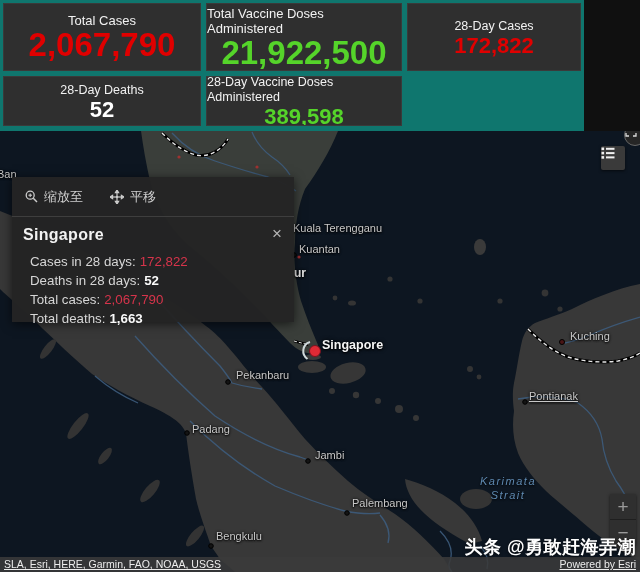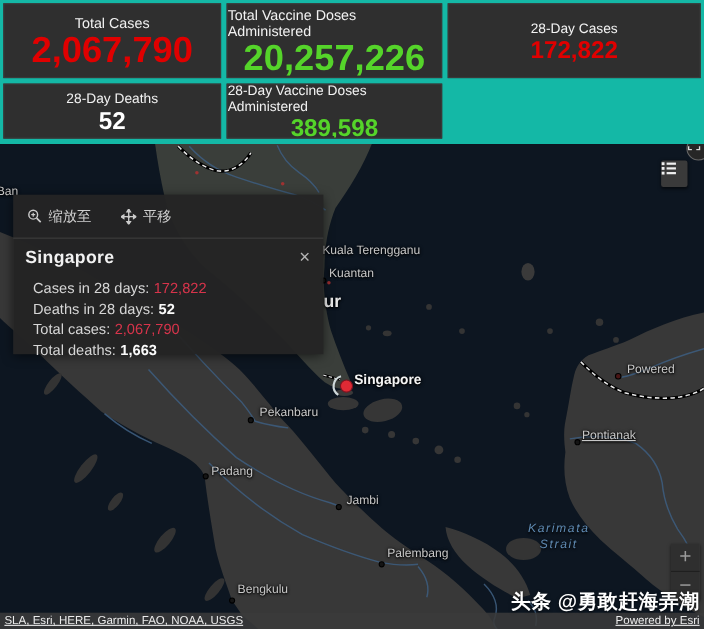--- a/index.html
+++ b/index.html
@@ -1,36 +1,36 @@
 <!DOCTYPE html>
 <html><head>
 <meta charset="utf-8">
 <style>
   html,body{margin:0;padding:0;background:#101010;}
   body{width:640px;height:572px;position:relative;overflow:hidden;
        font-family:"Liberation Sans",sans-serif;-webkit-font-smoothing:antialiased;}
 
   
-  .statgrid{position:absolute;left:0;top:0;width:640px;height:131px;background:#14b8a6;
+  .statgrid{position:absolute;left:0;top:0;width:584px;height:131px;background:#0f766e;
     box-sizing:border-box;padding:3px;display:grid;grid-template-columns:198px 196px 1fr;
     grid-template-rows:68px 50px;gap:5px;}
   .panel{background:#2f2f2f;border:1px solid #3a3a3a;box-sizing:border-box;
     display:flex;flex-direction:column;align-items:center;justify-content:center;overflow:hidden;}
   .panel .plabel{color:#f2f2f2;font-size:13px;line-height:15px;margin-top:2px;}
   .panel .pvalue{font-weight:bold;line-height:1.05;}
   .row2 .plabel{font-size:12.5px;}
   .v-red{color:#e00000;} .v-white{color:#ffffff;} .v-green{color:#55d42a;}
   .fs34{font-size:33px;} .fs40{font-size:40px;} .fs22{font-size:22px;}
 
   
   .map{position:absolute;left:0;top:131px;width:640px;height:441px;background:#0d1621;overflow:hidden;}
   .map svg{position:absolute;left:0;top:0;}
   .citylabel{position:absolute;font-size:11px;color:#c8c8c8;white-space:nowrap;
     text-shadow:0 1px 2px #000,0 0 3px #000;pointer-events:none;}
-  .citybold{font-weight:bold;font-size:16px;color:#e8e8e8;text-align:right;}
+  .citybold{font-weight:bold;font-size:12px;color:#e8e8e8;text-align:right;}
   .singlbl{font-weight:bold;font-size:12.5px;color:#f5f5f5;text-shadow:0 1px 2px #000,0 0 4px #000;}
   .strait{position:absolute;left:476px;top:343px;width:64px;text-align:center;
     font-style:italic;font-size:11px;line-height:14px;color:#5f8ab2;letter-spacing:1.5px;
     text-shadow:0 1px 2px #000;}
 
   
   .legendbtn{position:absolute;left:601px;top:15px;width:24px;height:24px;background:#3a3a3a;
     border-radius:2px;box-shadow:0 1px 3px rgba(0,0,0,.6);display:flex;align-items:center;justify-content:center;cursor:pointer;}
   .expandbtn{position:absolute;left:624px;top:-7px;width:22px;height:22px;border-radius:50%;
     background:#262626;border:1.5px solid #666;box-sizing:border-box;display:flex;align-items:center;justify-content:center;}
@@ -62,21 +62,21 @@
 </head>
 <body>
 
 <div class="statgrid">
   <div class="panel">
     <div class="plabel">Total Cases</div>
     <div class="pvalue v-red fs34">2,067,790</div>
   </div>
   <div class="panel">
     <div class="plabel">Total Vaccine Doses Administered</div>
-    <div class="pvalue v-green fs34">20,257,226</div>
+    <div class="pvalue v-green fs34">21,922,500</div>
   </div>
   <div class="panel row2">
     <div class="plabel">28-Day Cases</div>
     <div class="pvalue v-red fs22">172,822</div>
   </div>
   <div class="panel row2">
     <div class="plabel">28-Day Deaths</div>
     <div class="pvalue v-white fs22">52</div>
   </div>
   <div class="panel row2">
@@ -188,21 +188,21 @@
   <div class="citylabel" style="left:-3px;top:37px;">Ban</div>
   <div class="citylabel" style="left:293px;top:55px;margin-top:36px;">Kuala Terengganu</div>
   <div class="citylabel" style="left:299px;top:112px;">Kuantan</div>
   <div class="citylabel citybold" style="left:294px;top:135px;">ur</div>
   <div class="citylabel singlbl" style="left:322px;top:207px;">Singapore</div>
   <div class="citylabel" style="left:236px;top:238px;">Pekanbaru</div>
   <div class="citylabel" style="left:192px;top:292px;">Padang</div>
   <div class="citylabel" style="left:315px;top:318px;">Jambi</div>
   <div class="citylabel" style="left:352px;top:366px;">Palembang</div>
   <div class="citylabel" style="left:216px;top:399px;">Bengkulu</div>
-  <div class="citylabel" style="left:570px;top:199px;">Powered</div>
+  <div class="citylabel" style="left:570px;top:199px;">Kuching</div>
   <div class="citylabel" style="left:529px;top:259px;text-decoration:underline;">Pontianak</div>
   <div class="strait">
     <span style="display:block">Karimata</span>
     <span style="display:block">Strait</span>
   </div>
 
   <div class="expandbtn">
     <svg width="12" height="12" viewBox="0 0 12 12">
       <g stroke="#dcdcdc" stroke-width="1.3" fill="none">
         <path d="M1,4 L1,1 L4,1"></path>

